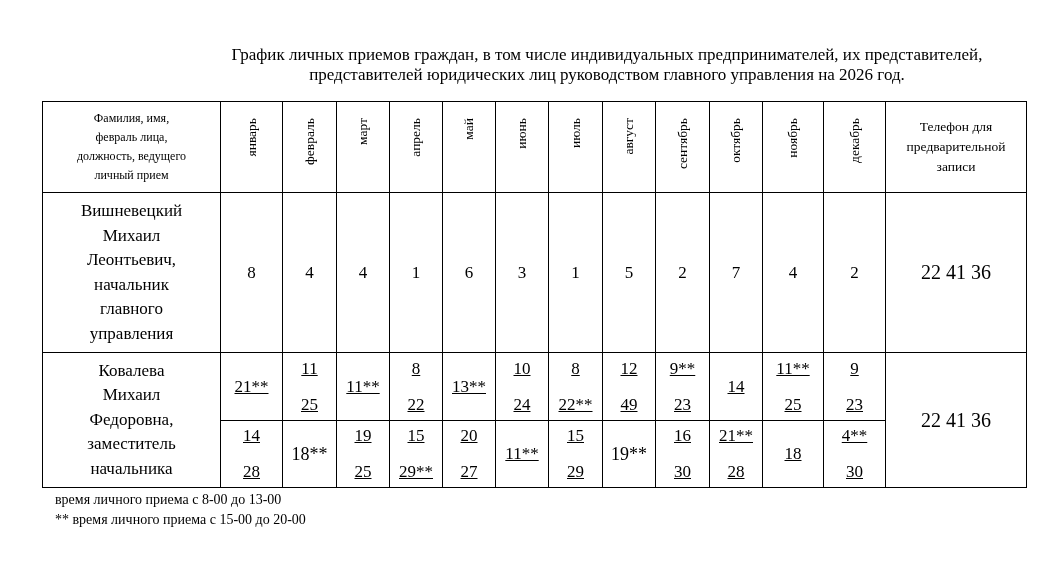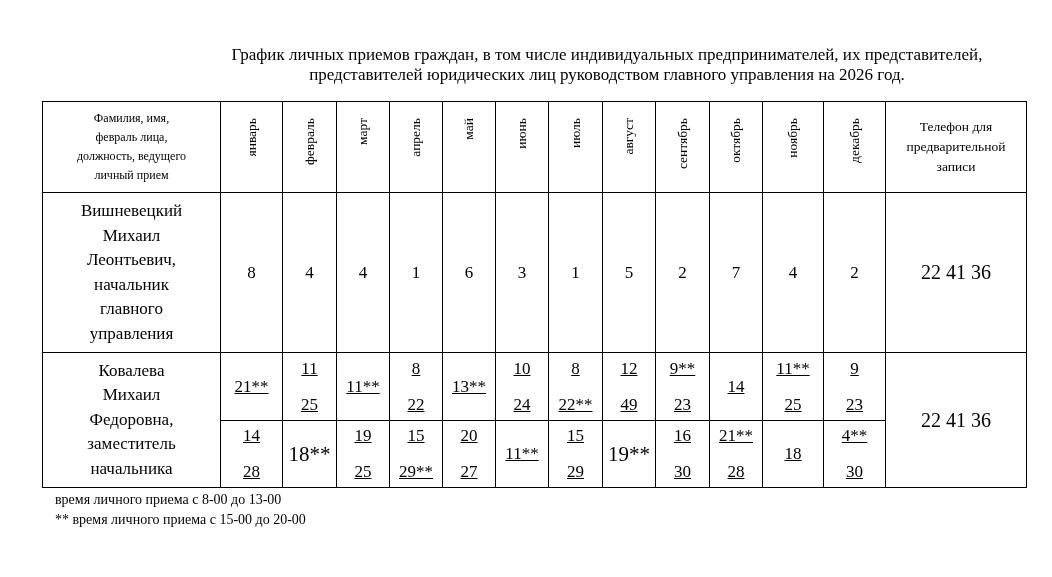--- a/index.html
+++ b/index.html
@@ -85,21 +85,21 @@
       vertical-align: top;
       font-size: 17px;
       line-height: 18px;
       padding-top: 4px;
       text-decoration: underline;
     }
     td.day-multi span { display: block; }
     td.day-multi span + span { margin-top: 18px; }
     td.day-center {
       vertical-align: middle;
-      font-size: 21px;
+      font-size: 18px;
     }
     td.phone {
       font-size: 20px;
     }
     .note {
       position: absolute;
       left: 55px;
       font-size: 14px;
       line-height: 18px;
       text-align: center;

